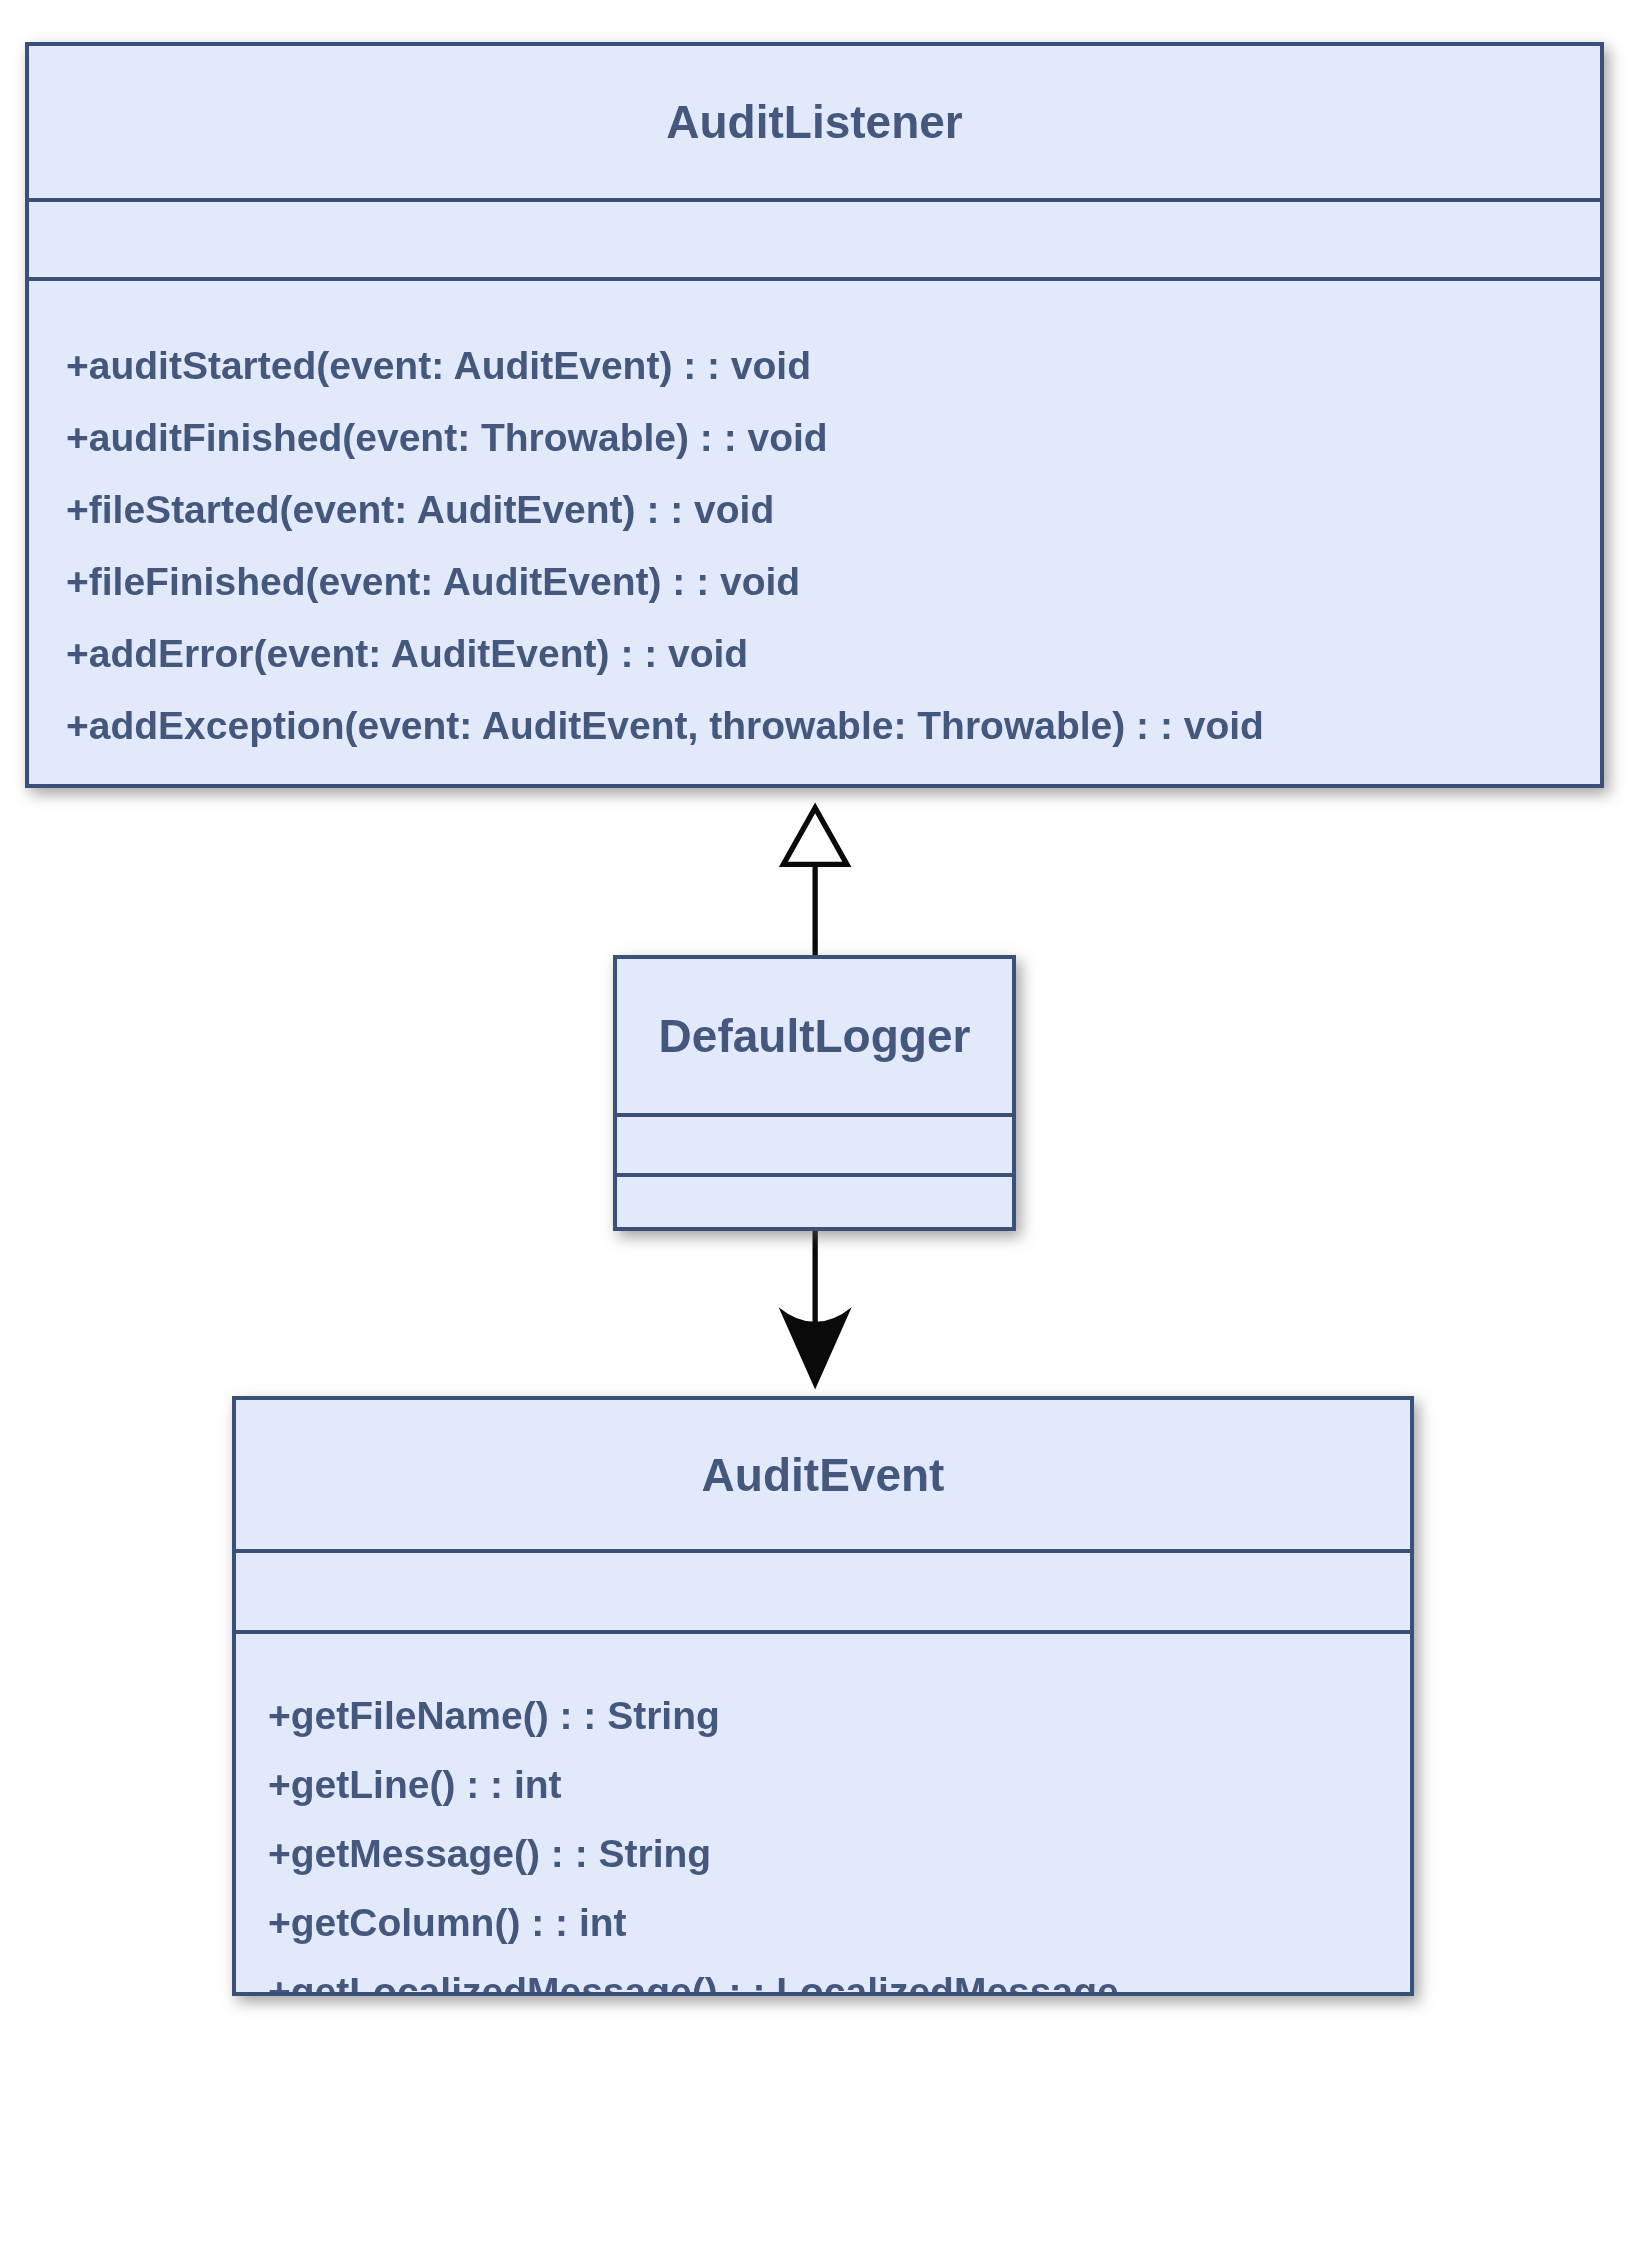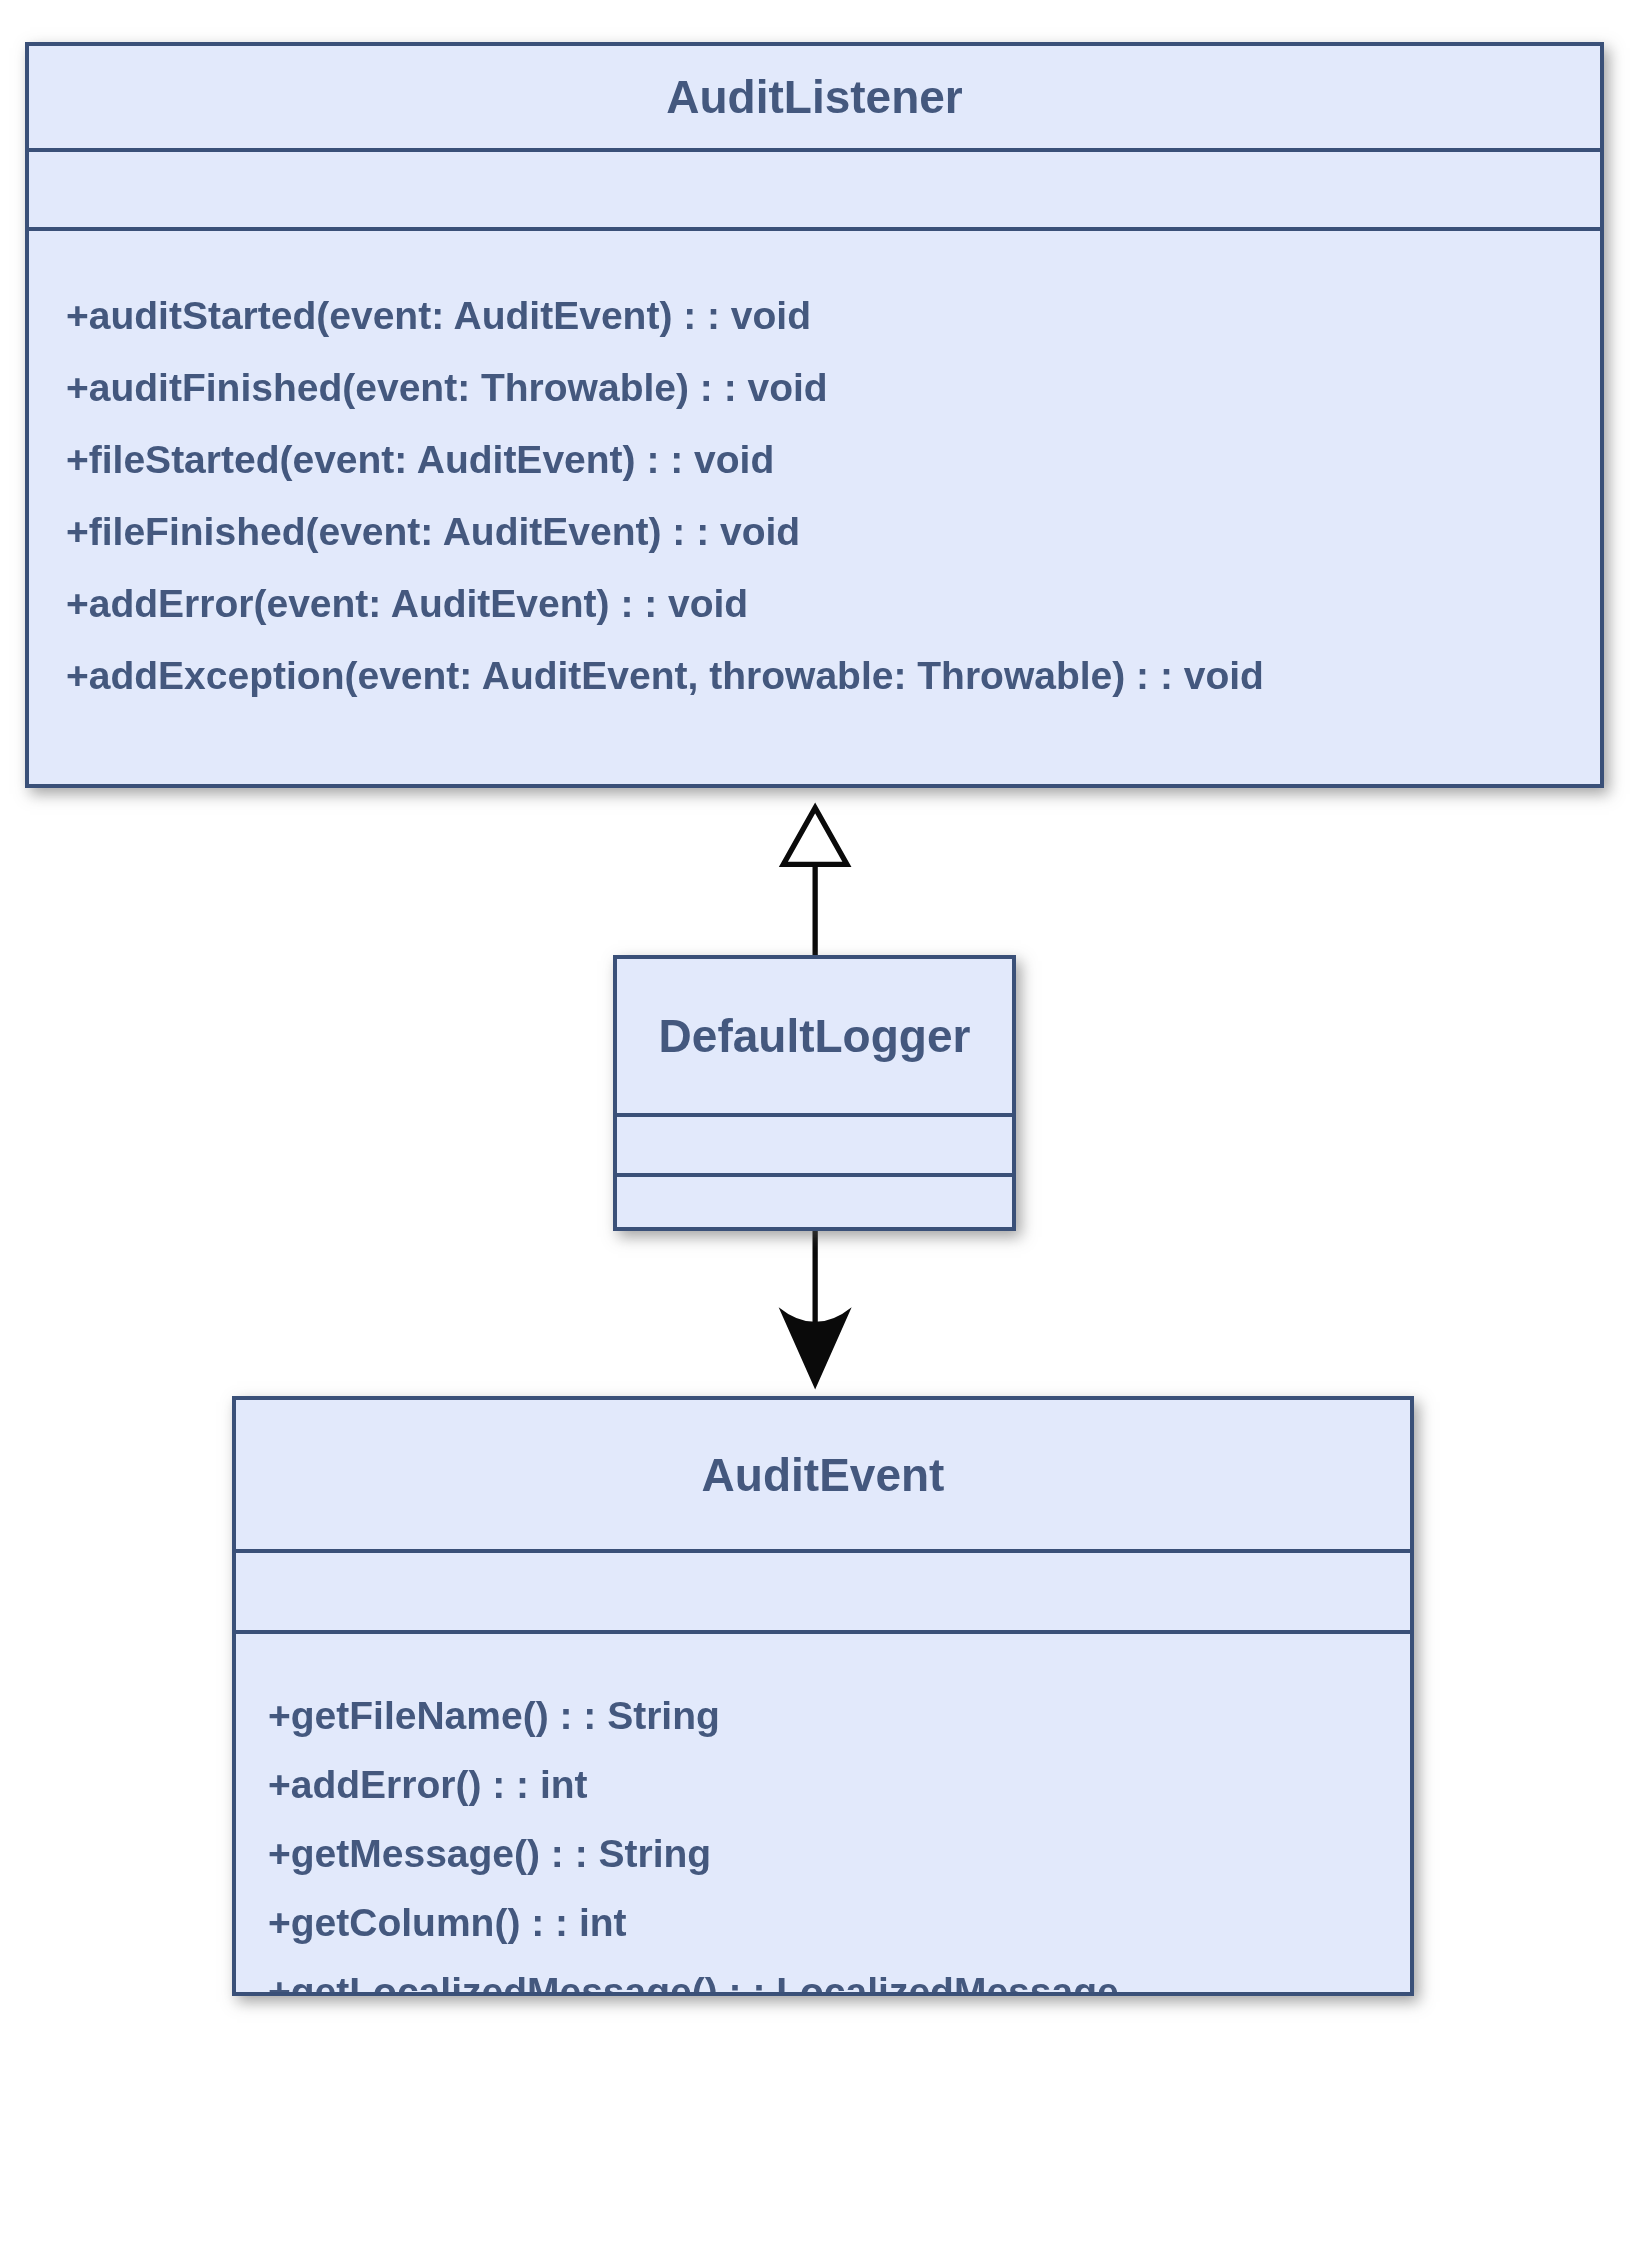--- a/index.html
+++ b/index.html
@@ -52,21 +52,21 @@
   .methods-compartment {
     flex: 1 1 auto;
     color: var(--text);
     font-size: 39px;
     overflow: hidden;
     white-space: nowrap;
   }
 
   
   #box-auditlistener { left: 25px; top: 42px; width: 1579px; height: 746px; }
-  #box-auditlistener .class-title { height: 102px; }
+  #box-auditlistener .class-title { height: 152px; }
   #box-auditlistener .attrs-compartment { height: 75px; }
   #box-auditlistener .methods-compartment { padding: 49px 11.8px 0 37px; line-height: 72px; }
 
   
   #box-defaultlogger { left: 613px; top: 955px; width: 403px; height: 276px; }
   #box-defaultlogger .class-title { height: 154px; }
   #box-defaultlogger .attrs-compartment { height: 56px; }
 
   
   #box-auditevent { left: 232px; top: 1396px; width: 1182px; height: 600px; }
@@ -117,21 +117,21 @@
     <div class="methods-compartment"></div>
   </section>
 
   <section class="class-box" id="box-auditevent">
     <header class="class-title">AuditEvent</header>
     <div class="compartment-divider"></div>
     <div class="attrs-compartment"></div>
     <div class="compartment-divider"></div>
     <div class="methods-compartment">
       <span class="method-row">+getFileName() : : String</span>
-      <span class="method-row">+addError() : : int</span>
+      <span class="method-row">+getLine() : : int</span>
       <span class="method-row">+getMessage() : : String</span>
       <span class="method-row">+getColumn() : : int</span>
       <span class="method-row">+getLocalizedMessage() : : LocalizedMessage</span>
     </div>
   </section>
 
 </div>
 
 
 </body></html>

